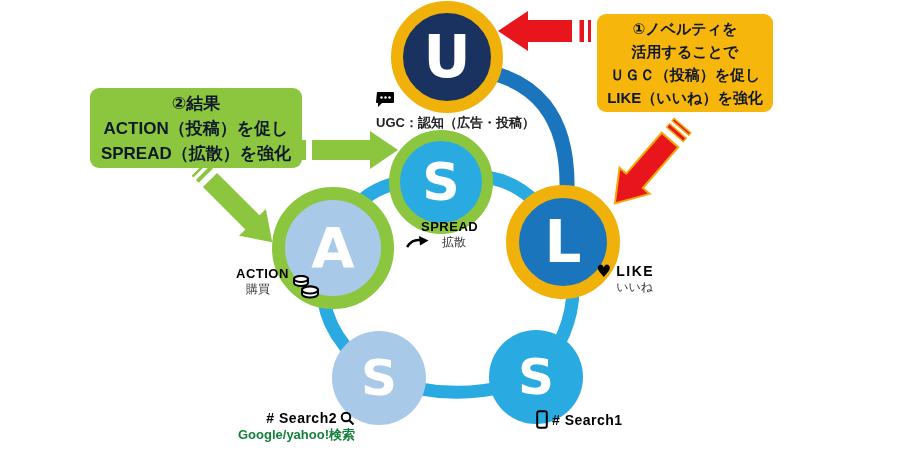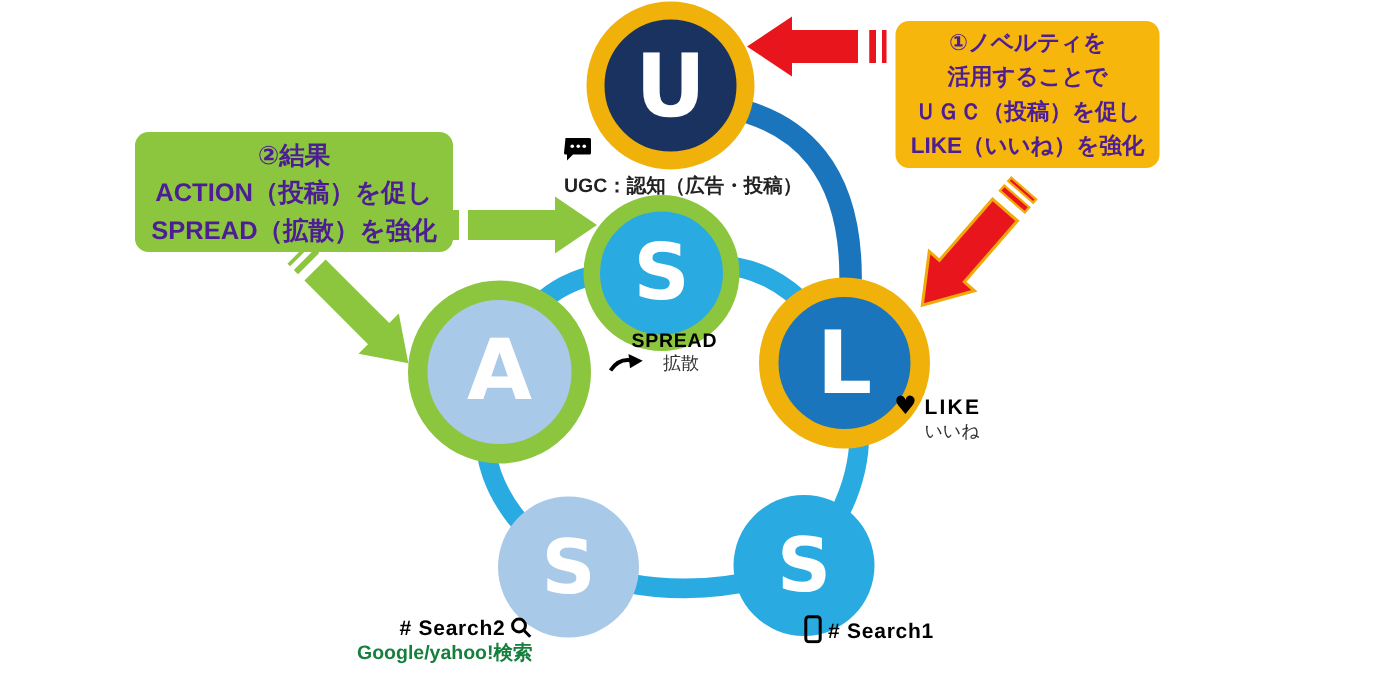--- a/index.html
+++ b/index.html
@@ -24,21 +24,21 @@
   .node-l span{font-size:58px;}
   .node-a{left:272px;top:187px;width:122px;height:122px;border:13px solid var(--green);background:var(--lightblue);}
   .node-a span{font-size:56px;}
   .node-sbl{left:332px;top:331px;width:94px;height:94px;background:var(--lightblue);}
   .node-sbl span{font-size:50px;}
   .node-sbr{left:489px;top:330px;width:94px;height:94px;background:var(--cyan);}
   .node-sbr span{font-size:50px;}
   
   .callout{
     position:absolute;z-index:3;border-radius:9px;display:flex;flex-direction:column;
-    align-items:center;justify-content:center;text-align:center;color:#4c1d95;font-weight:bold;
+    align-items:center;justify-content:center;text-align:center;color:#0f172a;font-weight:bold;
     box-sizing:border-box;
   }
   .callout-right{left:597px;top:14px;width:176px;height:98px;background:var(--box_orange);font-size:15px;line-height:23px;}
   .callout-left{left:90px;top:88px;width:212px;height:80px;background:var(--green);font-size:17px;line-height:25px;}
   
   .lbl{position:absolute;z-index:4;color:#000;white-space:nowrap;}
   .lbl .en{font-weight:bold;font-size:13px;letter-spacing:0.5px;}
   .lbl .jp{font-size:12px;color:#333;}
   .ugc-label{left:376px;top:91px;}
   .ugc-label .txt{font-weight:bold;font-size:13px;color:#222;margin-top:2px;}
@@ -111,20 +111,36 @@
       <span class="icon">
         <svg width="23" height="13" viewBox="0 0 23 13">
           <path d="M1,11 C5,5 10,3 16,4.5" fill="none" stroke="#000" stroke-width="2.6"></path>
           <polygon points="13,0 22.5,4.5 14,9.5" fill="#000"></polygon>
         </svg>
       </span>
       <span class="jp">拡散</span>
     </div>
   </div>
 
+  <div class="lbl action-label">
+    <div>
+      <div class="en">ACTION</div>
+      <div class="jp">購買</div>
+    </div>
+    <span class="icon coins">
+      <svg width="30" height="28" viewBox="0 0 30 28">
+        <g fill="#fff" stroke="#000" stroke-width="2">
+          <path d="M3,6 a7,3 0 0 1 14,0 v4 a7,3 0 0 1 -14,0 z"></path>
+          <ellipse cx="10" cy="6" rx="7" ry="3"></ellipse>
+          <path d="M11,17 a8,3.5 0 0 1 16,0 v4 a8,3.5 0 0 1 -16,0 z"></path>
+          <ellipse cx="19" cy="17" rx="8" ry="3.5"></ellipse>
+        </g>
+      </svg>
+    </span>
+  </div>
 
   <div class="lbl like-label">
     <span class="heart">♥</span>
     <div>
       <div class="en">LIKE</div>
       <div class="jp">いいね</div>
     </div>
   </div>
 
   <div class="lbl search2-label">

